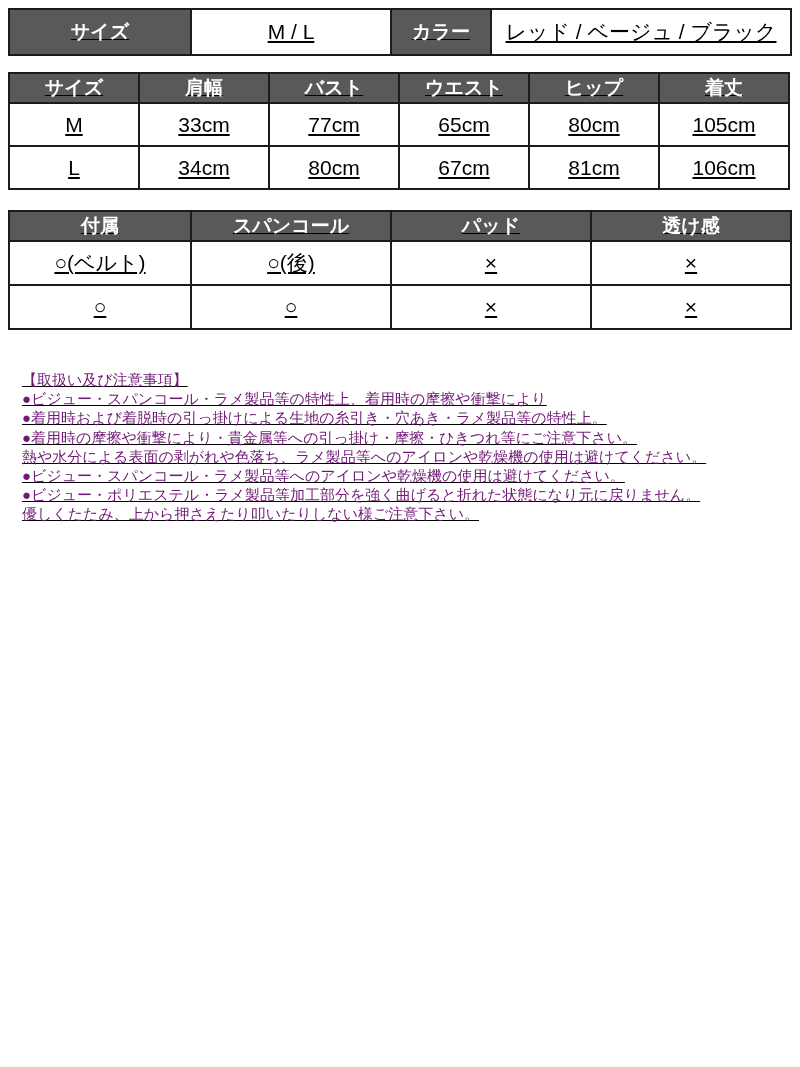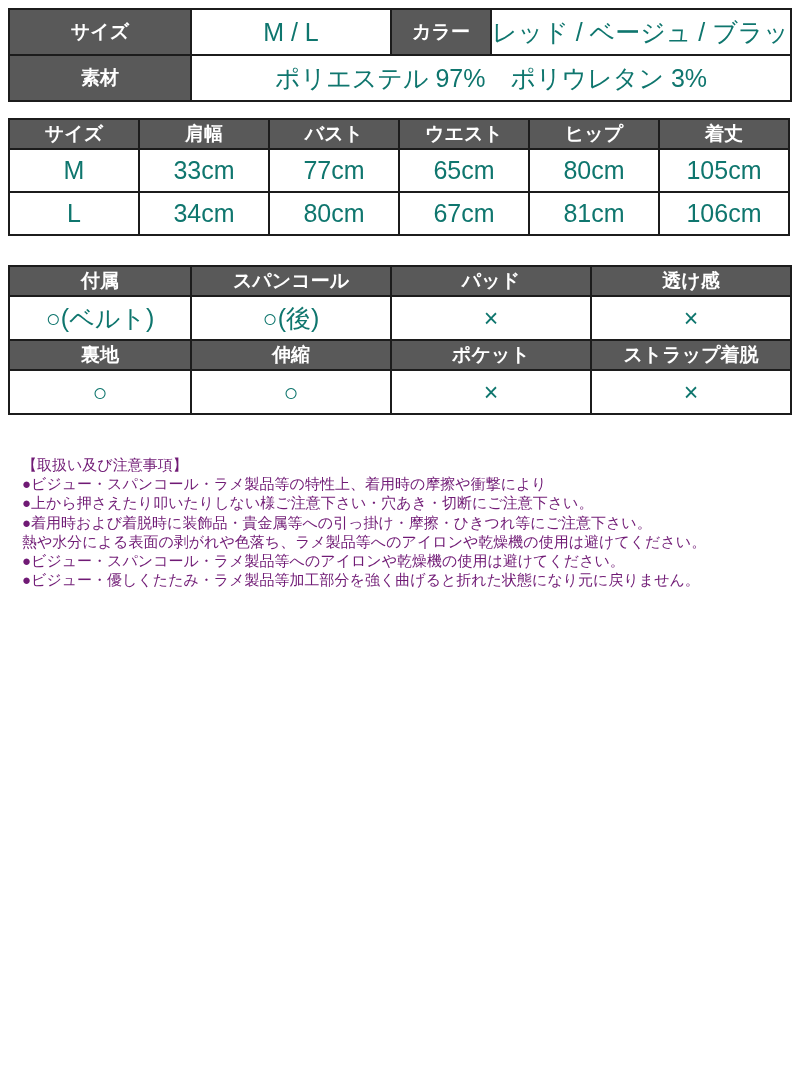--- a/index.html
+++ b/index.html
@@ -9,20 +9,21 @@
     width: 800px;
     height: 1067px;
     font-family: "Liberation Sans", "DejaVu Sans", sans-serif;
     -webkit-font-smoothing: antialiased;
   }
   .page {
     position: relative;
     width: 800px;
     height: 878px;
     overflow: hidden;
+    text-decoration: underline;
   }
   table {
     border-collapse: collapse;
     table-layout: fixed;
     width: 782px;
     margin-left: 8px;
   }
   td, th {
     border: 2px solid #1c1c1c;
     text-align: center;
@@ -32,30 +33,30 @@
     white-space: nowrap;
   }
   th.hdr {
     background: #595959;
     color: #ffffff;
     font-weight: bold;
     font-size: 19px;
   }
   td.val {
     background: #ffffff;
-    color: #0f766e;
-    font-size: 25px;
+    color: #000000;
+    font-size: 21px;
     font-weight: normal;
   }
   .tbl-spec { margin-top: 8px; }
   .tbl-spec tr { height: 46px; }
   .tbl-size { margin-top: 16px; }
   .tbl-size tr.hdr-row { height: 30px; }
   .tbl-size tr.val-row { height: 43px; }
-  .tbl-feat { margin-top: 29px; }
+  .tbl-feat { margin-top: 20px; }
   .tbl-feat tr.hdr-row { height: 30px; }
   .tbl-feat tr.val-row { height: 44px; }
   .notes {
     margin: 40px 0 0 22px;
     width: 760px;
     color: #701a75;
     font-size: 15px;
     line-height: 19.2px;
   }
   .notes div { white-space: nowrap; }
@@ -71,24 +72,20 @@
         <col style="width:200px">
         <col style="width:100px">
         <col style="width:300px">
     </colgroup>
     <tbody>
         <tr>
       <th class="hdr">サイズ</th>
       <td class="val">M / L</td>
       <th class="hdr">カラー</th>
       <td class="val">レッド / ベージュ / ブラック</td>
-    </tr>
-    <tr>
-      <th class="hdr">素材</th>
-      <td class="val" colspan="3">ポリエステル 97%　ポリウレタン 3%</td>
     </tr>
   </tbody>
     </table>
 
   <table class="tbl-size">
     <tbody>
         <tr class="hdr-row">
       <th class="hdr">サイズ</th>
       <th class="hdr">肩幅</th>
       <th class="hdr">バスト</th>
@@ -128,38 +125,33 @@
       <th class="hdr">スパンコール</th>
       <th class="hdr">パッド</th>
       <th class="hdr">透け感</th>
     </tr>
     <tr class="val-row">
       <td class="val">○(ベルト)</td>
       <td class="val">○(後)</td>
       <td class="val">×</td>
       <td class="val">×</td>
     </tr>
-    <tr class="hdr-row">
-      <th class="hdr">裏地</th>
-      <th class="hdr">伸縮</th>
-      <th class="hdr">ポケット</th>
-      <th class="hdr">ストラップ着脱</th>
-    </tr>
     <tr class="val-row">
       <td class="val">○</td>
       <td class="val">○</td>
       <td class="val">×</td>
       <td class="val">×</td>
     </tr>
   </tbody>
     </table>
 
   <div class="notes">
     <div>【取扱い及び注意事項】</div>
     <div>●ビジュー・スパンコール・ラメ製品等の特性上、着用時の摩擦や衝撃により</div>
-    <div>●上から押さえたり叩いたりしない様ご注意下さい・穴あき・切断にご注意下さい。</div>
-    <div>●着用時および着脱時に装飾品・貴金属等への引っ掛け・摩擦・ひきつれ等にご注意下さい。</div>
+    <div>●着用時および着脱時の引っ掛けによる生地の糸引き・穴あき・ラメ製品等の特性上。</div>
+    <div>●着用時の摩擦や衝撃により・貴金属等への引っ掛け・摩擦・ひきつれ等にご注意下さい。</div>
     <div>熱や水分による表面の剥がれや色落ち、ラメ製品等へのアイロンや乾燥機の使用は避けてください。</div>
     <div>●ビジュー・スパンコール・ラメ製品等へのアイロンや乾燥機の使用は避けてください。</div>
-    <div>●ビジュー・優しくたたみ・ラメ製品等加工部分を強く曲げると折れた状態になり元に戻りません。</div>
+    <div>●ビジュー・ポリエステル・ラメ製品等加工部分を強く曲げると折れた状態になり元に戻りません。</div>
+    <div>優しくたたみ、上から押さえたり叩いたりしない様ご注意下さい。</div>
   </div>
 
 </div>
 
 </body></html>

